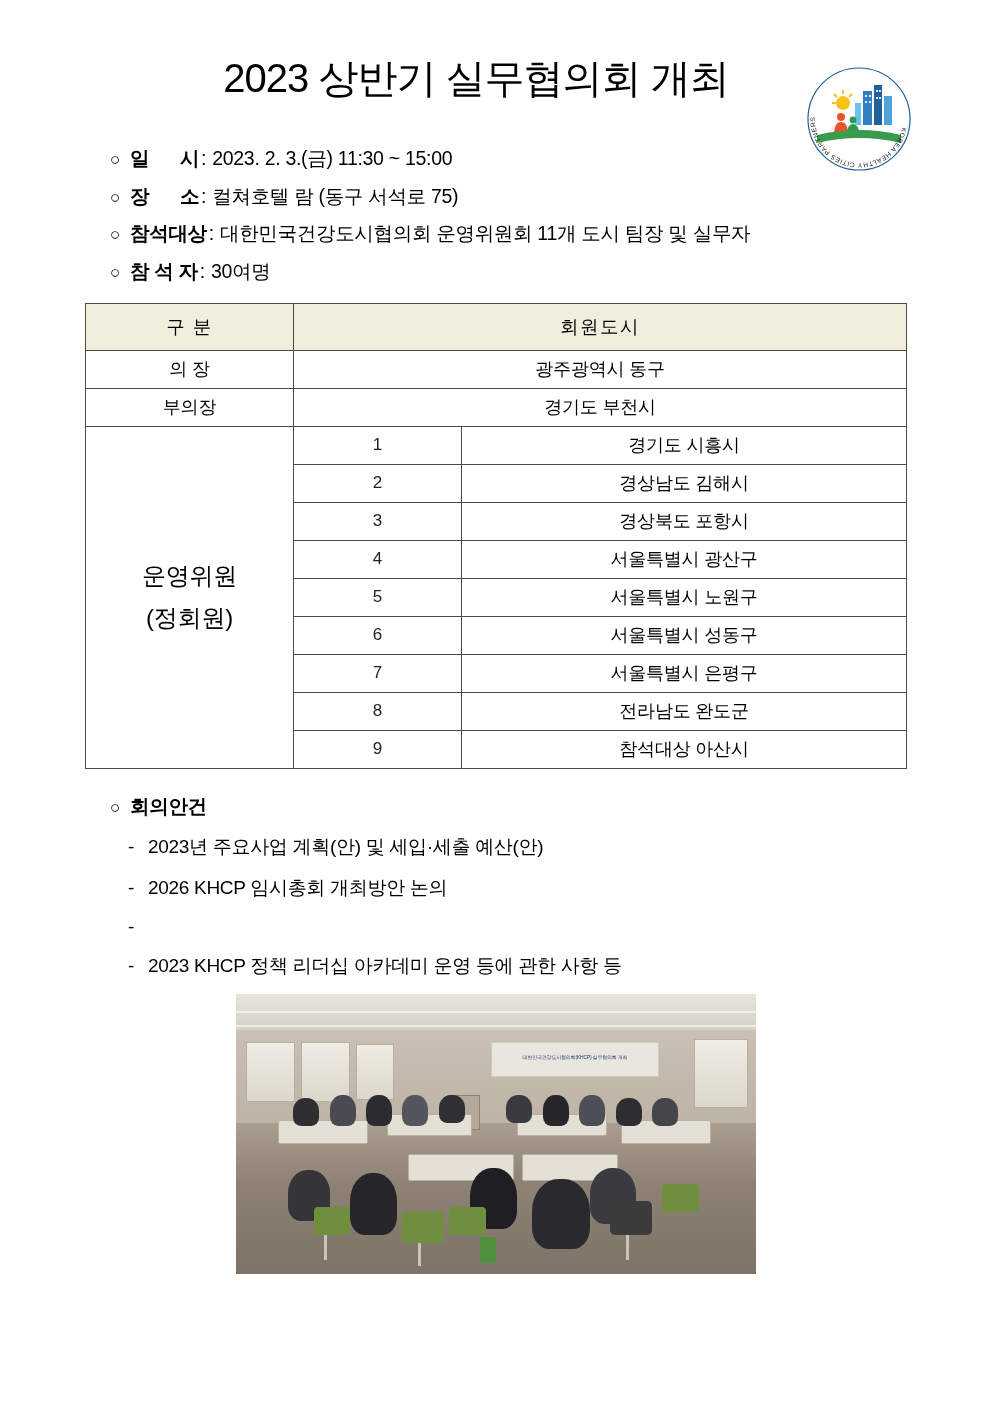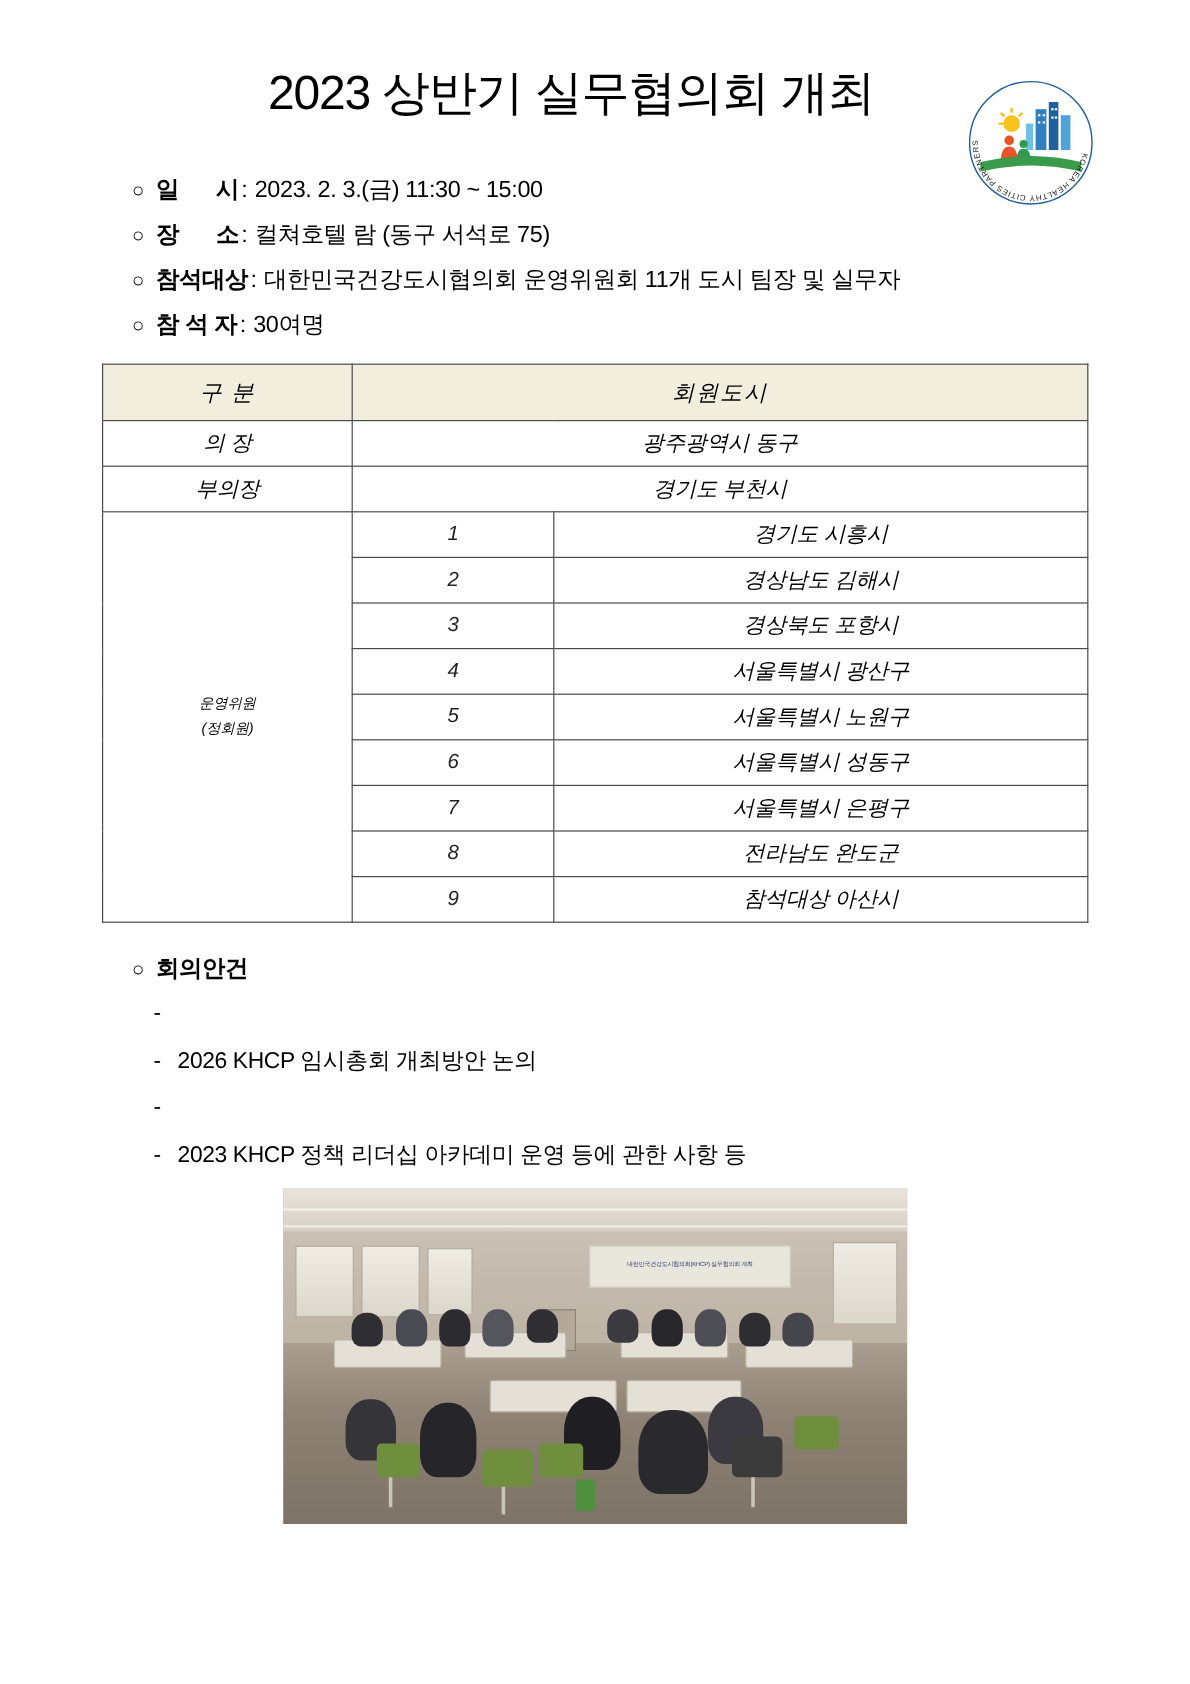--- a/index.html
+++ b/index.html
@@ -91,36 +91,35 @@
     border-collapse: collapse;
     table-layout: fixed;
     font-size: 18px;
   }
   table.members td, table.members th {
     border: 1px solid #4a4a4a;
     text-align: center;
     padding: 6px 0 7px 0;
     font-weight: normal;
     letter-spacing: -0.2px;
-    font-style: italic;
   }
   table.members thead th {
     background: #f2eedd;
     font-size: 18.5px;
     padding: 10px 0 11px 0;
     letter-spacing: 1.5px;
   }
   .col-div { width: 208px; }
   .col-num { width: 168px; }
   .spaced { letter-spacing: 4px; }
   .cell-role { font-size: 18px; }
   .cell-idx { font-size: 17px; color: #222; }
   .rowspan-label {
     line-height: 1.75;
-    font-size: 12px;
+    font-size: 24px;
   }
 
   
   .agenda {
     margin-top: 24px;
     padding-left: 25px;
   }
   .agenda-head {
     display: flex;
     align-items: baseline;
@@ -368,20 +367,21 @@
   </table>
 
   <div class="agenda">
     <div class="agenda-head">
       <span class="bullet">○</span>
       <span>회의안건</span>
     </div>
 
     <div class="agenda-item">
       <span class="dash">-</span>
+      <span>2023년 주요사업 계획(안) 및 세입·세출 예산(안)</span>
     </div>
     <div class="agenda-item">
       <span class="dash">-</span>
       <span>2026 KHCP 임시총회 개최방안 논의</span>
     </div>
     <div class="agenda-item">
       <span class="dash">-</span>
     </div>
     <div class="agenda-item">
       <span class="dash">-</span>

